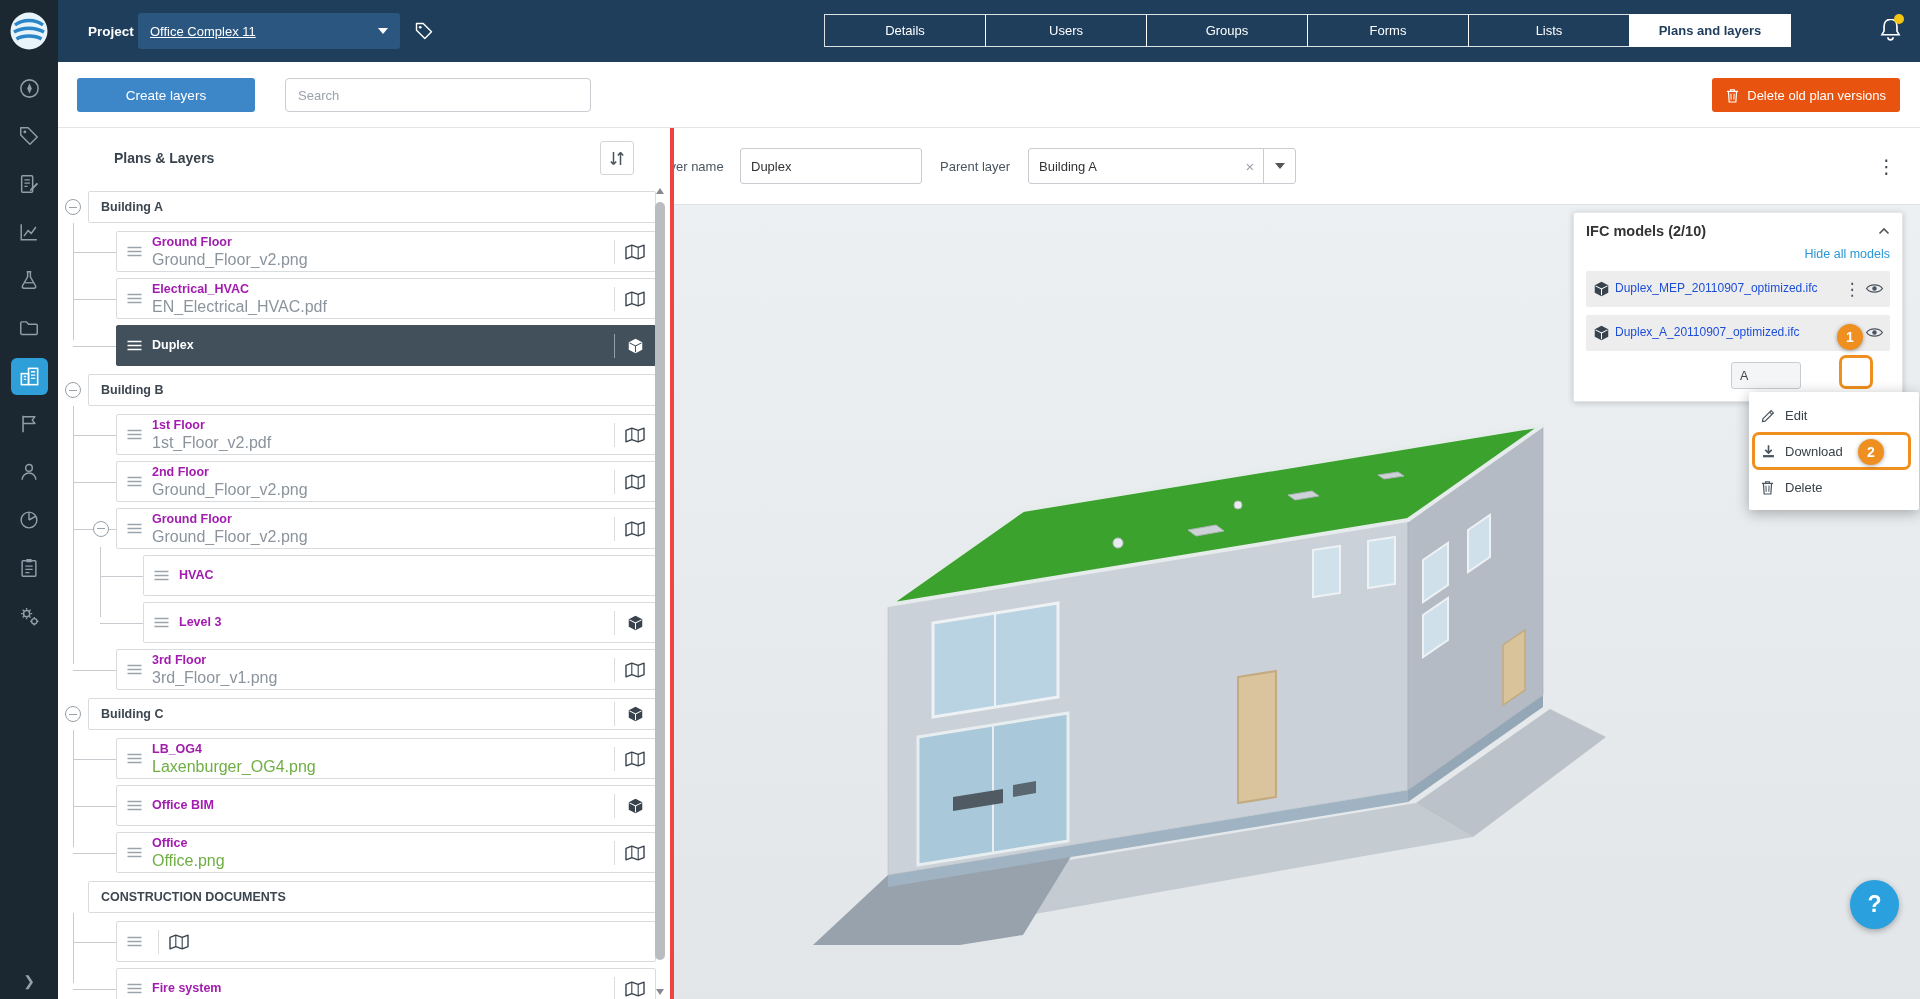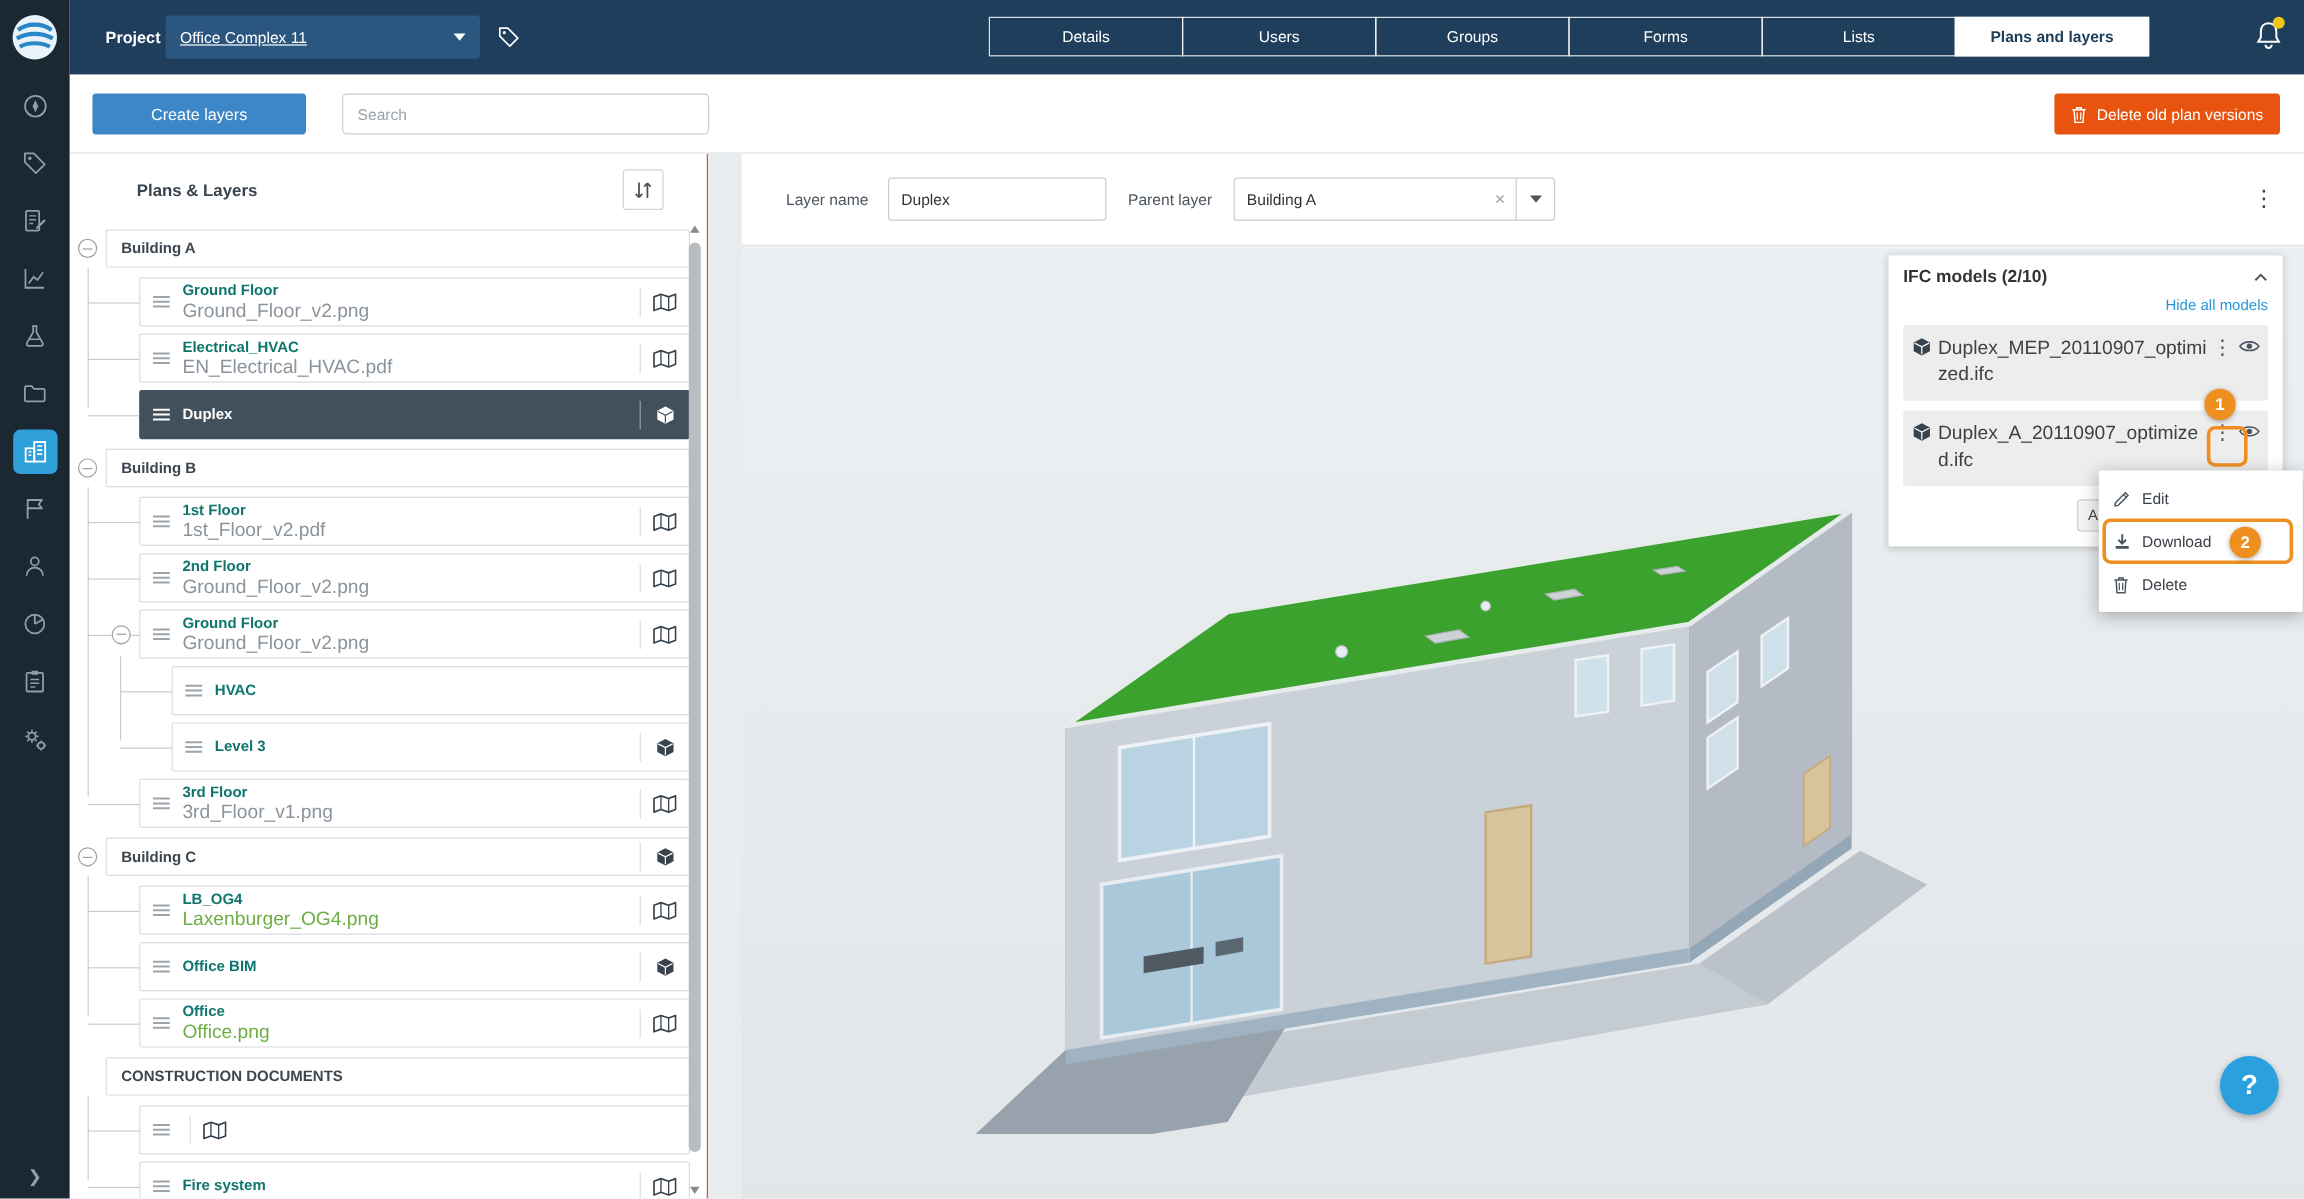--- a/index.html
+++ b/index.html
@@ -36,41 +36,41 @@
   .toolbar{position:absolute;left:58px;top:62px;width:1862px;height:66px;background:#fff;border-bottom:1px solid #e4e4e4;z-index:34;}
   .btn-create{position:absolute;left:19px;top:16px;width:178px;height:34px;background:#3d87c9;color:#fff;border:none;
     border-radius:3px;font-size:13.5px;cursor:pointer;font-family:inherit;}
   .search{position:absolute;left:227px;top:16px;width:306px;height:34px;border:1px solid #c9ccd0;border-radius:4px;
     padding:15px 12px;font-size:13px;color:#333;font-family:inherit;outline:none;}
   .search::placeholder{color:#9aa2aa;}
   .btn-del{position:absolute;right:20px;top:16px;height:34px;background:#e8530f;color:#fff;border:none;border-radius:3px;
     font-size:13px;padding:0 14px;display:flex;align-items:center;gap:8px;cursor:pointer;font-family:inherit;}
 
   
-  .panel{position:absolute;left:58px;top:128px;width:532px;bottom:0;background:#fff;border-right:1px solid #ef4444;z-index:20;overflow:hidden;}
+  .panel{position:absolute;left:58px;top:128px;width:616px;bottom:0;background:#fff;border-right:4px solid #ef4444;z-index:20;overflow:hidden;}
   .panel-title{position:absolute;left:56px;top:22px;font-size:14px;font-weight:bold;color:#39434d;}
   .sortbtn{position:absolute;right:36px;top:13px;width:34px;height:34px;border:1px solid #d2d5d8;border-radius:3px;background:#fff;
     display:flex;align-items:center;justify-content:center;color:#4a545e;cursor:pointer;}
   .tree{position:absolute;left:0;top:63px;right:14px;bottom:0;padding-left:30px;overflow:hidden;}
   .group{margin-bottom:8px;}
   .ghead-row{position:relative;margin-bottom:8px;}
   .ghead{height:32px;display:flex;align-items:center;background:#fff;border:1px solid #d9dcdf;border-radius:2px;padding:0 0 0 12px;cursor:pointer;}
   .glabel{font-size:12.5px;font-weight:bold;color:#3c4650;flex:1;}
   .minus{position:absolute;left:-23px;top:50%;transform:translateY(-50%);width:16px;height:16px;border:1px solid #98a0a8;
     border-radius:50%;background:#fff;z-index:3;display:flex;align-items:center;justify-content:center;cursor:pointer;}
   .minus::after{content:"";width:8px;border-top:1.5px solid #98a0a8;}
   .kids{position:relative;margin-left:28px;}
   .kids::before{content:"";position:absolute;left:-43px;top:-8px;bottom:26px;border-left:1px solid #c8ccd0;}
   .kids2{margin-left:27px;position:relative;}
   .tree-row{position:relative;height:41px;margin-bottom:6px;}
   .tree-row::before{content:"";position:absolute;left:-43px;top:50%;width:43px;border-top:1px solid #c8ccd0;}
   .card{display:flex;align-items:center;height:41px;background:#fff;border:1px solid #d9dcdf;border-radius:2px;padding-left:10px;cursor:pointer;}
   .handle{color:#9aa4ad;margin-right:10px;display:flex;cursor:grab;}
   .texts{flex:1;display:flex;flex-direction:column;justify-content:center;gap:2px;min-width:0;}
-  .t{font-size:12.5px;font-weight:bold;color:#0f766e;line-height:1.15;white-space:nowrap;overflow:hidden;}
+  .t{font-size:12.5px;font-weight:bold;color:#a21caf;line-height:1.15;white-space:nowrap;overflow:hidden;}
   .f{font-size:16px;color:#8b949c;line-height:1.1;white-space:nowrap;overflow:hidden;}
   .f.green{color:#6fae44;}
   .vdiv{width:1px;height:24px;background:#d9dcdf;margin-left:6px;}
   .ricon{width:40px;display:flex;align-items:center;justify-content:center;color:#39434d;}
   .card.sel{background:#42505c;border-color:#42505c;}
   .card.sel .t{color:#fff;}
   .card.sel .handle{color:#fff;}
   .card.sel .ricon{color:#fff;--cubeline:#42505c;}
   .card.sel .vdiv{background:rgba(255,255,255,.45);}
   .sb-track{position:absolute;right:4px;top:60px;bottom:4px;width:12px;}
@@ -102,21 +102,21 @@
 
   
   .ifc{position:absolute;left:1573px;top:212px;width:330px;background:#fff;border:1px solid #e3e5e7;border-radius:2px;
     box-shadow:0 1px 6px rgba(0,0,0,.18);padding:10px 12px 12px;z-index:12;}
   .ifc-h{display:flex;align-items:center;}
   .ifc-title{flex:1;font-size:14.5px;font-weight:bold;color:#333;}
   .ifc-chev{color:#555;cursor:pointer;display:flex;}
   .hideall{display:block;text-align:right;color:#2a97d4;font-size:12.5px;margin:8px 0 10px;cursor:pointer;text-decoration:none;}
   .mrow{display:flex;align-items:flex-start;background:#ededee;border-radius:2px;padding:9px 6px 9px 8px;margin-bottom:8px;}
   .mcube{color:#39434d;margin:1px 6px 0 0;display:flex;}
-  .mname{flex:1;font-size:16px;color:#404040;line-height:1.4;word-break:break-all;}
+  .mname{flex:1;font-size:12px;color:#1d4ed8;line-height:1.4;word-break:break-all;}
   .mdots{width:22px;text-align:center;color:#4a5560;font-size:17px;cursor:pointer;line-height:1;margin-top:1px;}
   .mdots::before{content:"\22EE";}
   .meye{color:#4a5560;margin:2px 0 0 2px;cursor:pointer;display:flex;}
   .ifc-foot{height:30px;position:relative;}
   .addbtn{position:absolute;left:145px;top:3px;height:27px;width:70px;background:#f4f5f6;border:1px solid #c9ccd0;
     border-radius:3px;font-size:12.5px;color:#444;text-align:left;padding:0 8px;overflow:hidden;cursor:pointer;font-family:inherit;}
 
   
   .cmenu{position:absolute;left:1749px;top:392px;width:170px;background:#fff;border-radius:2px;
     box-shadow:0 3px 14px rgba(0,0,0,.3);padding:5px 0;z-index:30;}

